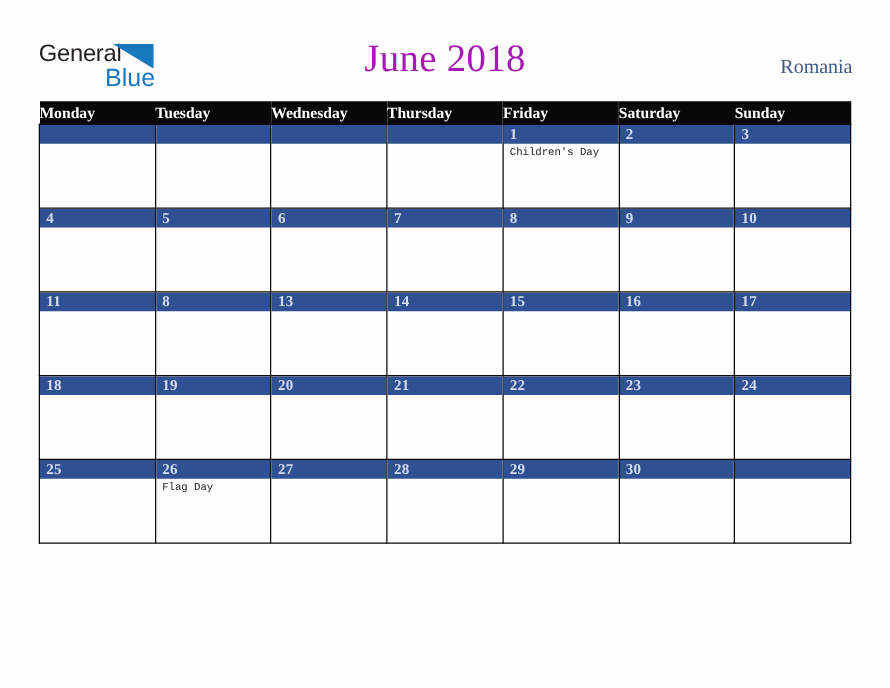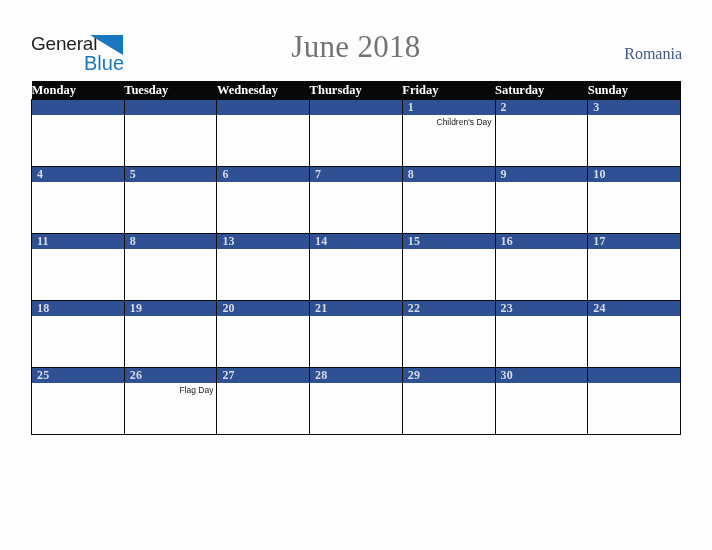--- a/index.html
+++ b/index.html
@@ -70,21 +70,21 @@
   }
 
   .title {
     position: absolute;
     left: 0;
     top: 29px;
     width: 712px;
     text-align: center;
     font-family: "Liberation Serif", serif;
     font-size: 31px;
-    color: #737373;
+    color: #a21caf;
     letter-spacing: 0.3px;
   }
 
   .country {
     position: absolute;
     right: 30px;
     top: 45px;
     font-family: "Liberation Serif", serif;
     font-size: 16px;
     color: #40587f;
@@ -132,27 +132,26 @@
     font-size: 12px;
     font-weight: bold;
     letter-spacing: 0.2px;
     white-space: nowrap;
   }
 
   .events {
     padding: 2px 3px 0 5px;
   }
   .event {
-    font-family: Liberation Sans, sans-serif;
+    font-family: Liberation Mono, monospace;
     font-size: 8.5px;
     color: #1a1a1a;
     line-height: 11px;
     white-space: nowrap;
     overflow: hidden;
-    text-align: right;
   }
 </style>
 </head>
 <body>
 
 <div class="page">
 
   <div class="header">
 
     <div class="logo">

